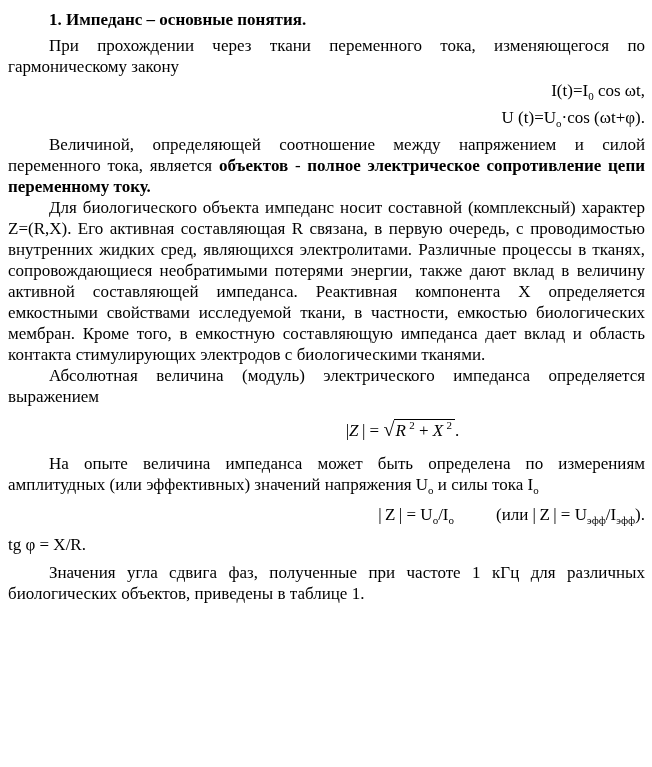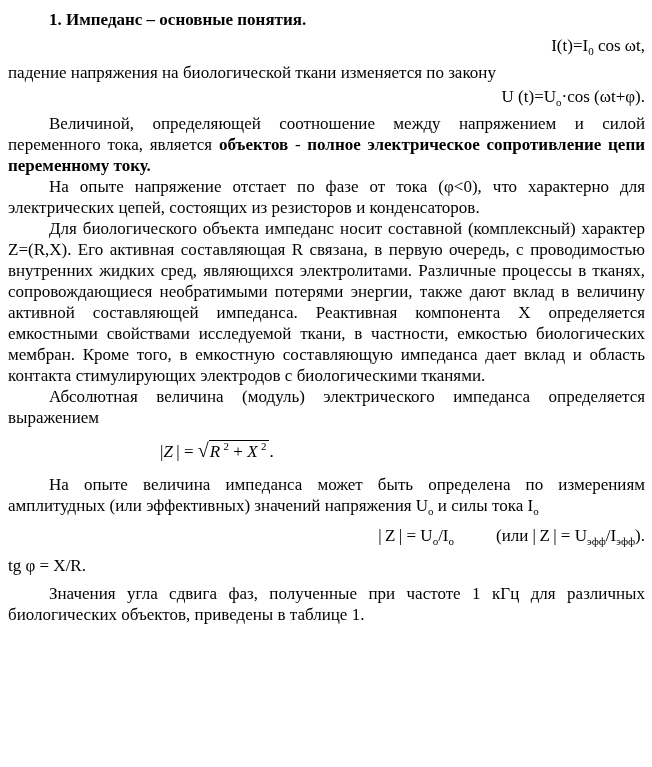--- a/index.html
+++ b/index.html
@@ -29,21 +29,21 @@
     text-indent: 41px;
   }
   .noindent { text-indent: 0; }
   .formula {
     margin: 3px 0 6px 0;
     text-align: right;
     text-indent: 0;
   }
   .formula-sqrt {
     margin: 12px 0 12px 152px;
-    text-align: left;
+    text-align: center;
     text-indent: 0;
   }
   .formula-zi {
     margin: 9px 0 9px 136px;
     text-align: right;
     text-indent: 0;
   }
   .formula-tg {
     margin: 0 0 7px 0;
     text-indent: 0;
@@ -56,27 +56,26 @@
   .gap { display: inline-block; width: 42px; }
   i { font-style: italic; }
   b { font-weight: bold; }
 </style>
 </head>
 <body>
 
 <div class="page">
   <h1 class="title">1. Импеданс – основные понятия.</h1>
 
+  <p class="p">При прохождении через ткани переменного тока, изменяющегося по гармоническому закону</p>
   <div class="formula">I(t)=I<sub>0</sub> cos ωt,</div>
 
-  <p class="p noindent">падение напряжения на биологической ткани изменяется по закону</p>
   <div class="formula">U (t)=U<sub>o</sub>·cos (ωt+φ).</div>
 
   <p class="p">Величиной, определяющей соотношение между напряжением и силой переменного тока, является <b>объектов</b> - <b>полное электрическое сопротивление цепи переменному току.</b></p>
-  <p class="p">На опыте напряжение отстает по фазе от тока (φ&lt;0), что характерно для электрических цепей, состоящих из резисторов и конденсаторов.</p>
   <p class="p">Для биологического объекта импеданс носит составной (комплексный) характер Z=(R,X). Его активная составляющая R связана, в первую очередь, с проводимостью внутренних жидких сред, являющихся электролитами. Различные процессы в тканях, сопровождающиеся необратимыми потерями энергии, также дают вклад в величину активной составляющей импеданса. Реактивная компонента Х определяется емкостными свойствами исследуемой ткани, в частности, емкостью биологических мембран. Кроме того, в емкостную составляющую импеданса дает вклад и область контакта стимулирующих электродов с биологическими тканями.</p>
   <p class="p">Абсолютная величина (модуль) электрического импеданса определяется выражением</p>
 
   <div class="formula-sqrt">|<i>Z</i> | = <span class="sqrt">√</span><span class="rad"><i>R</i> <sup>2</sup> + <i>X</i> <sup>2</sup></span>.</div>
 
   <p class="p">На опыте величина импеданса может быть определена по измерениям амплитудных (или эффективных) значений напряжения U<sub>o</sub> и силы тока I<sub>o</sub></p>
 
   <div class="formula-zi">| Z | = U<sub>o</sub>/I<sub>o</sub><span class="gap"></span>(или | Z | = U<sub>эфф</sub>/I<sub>эфф</sub>).</div>
 
 

